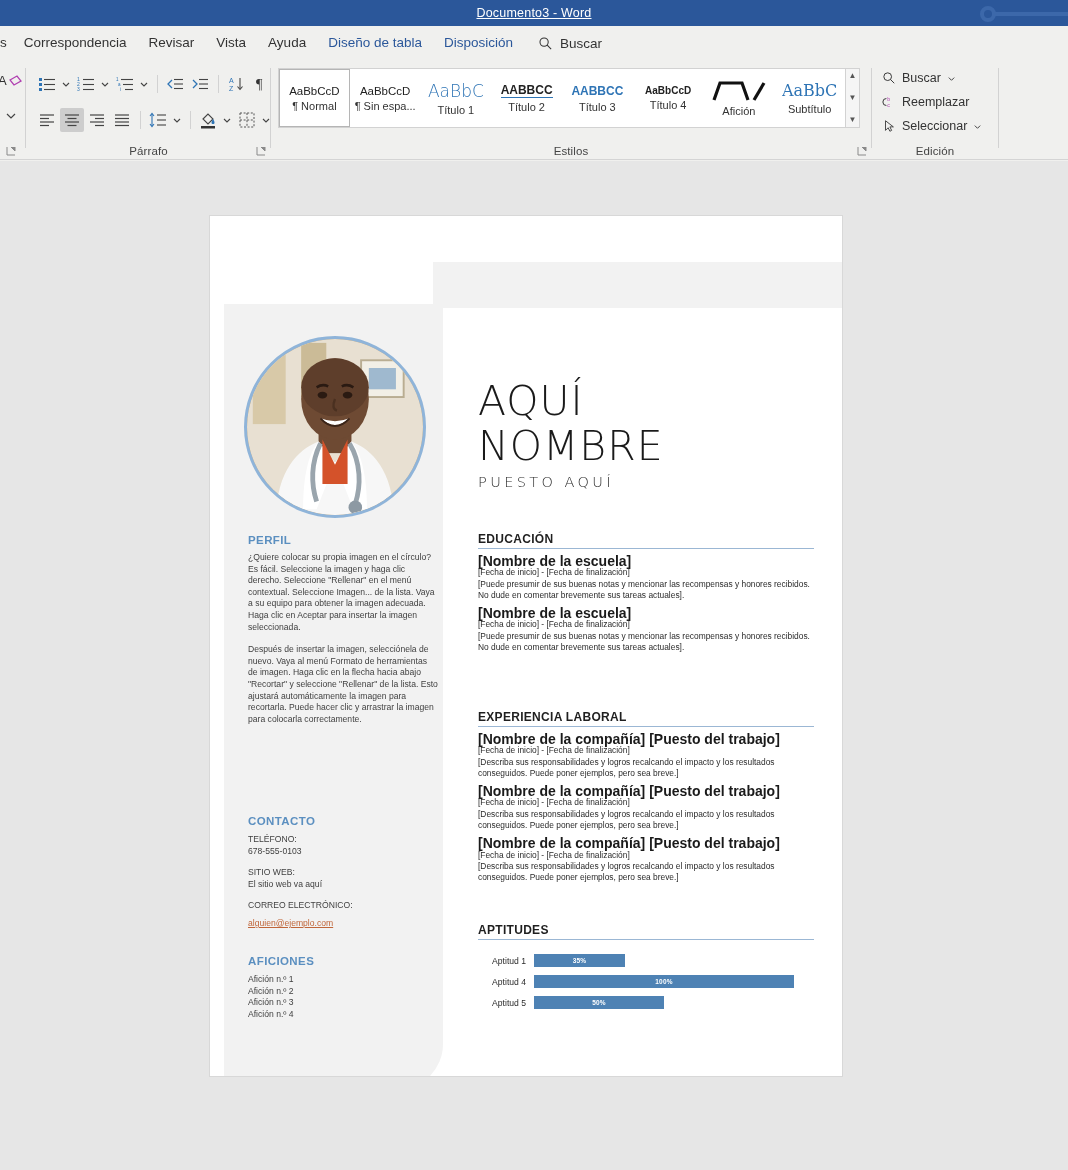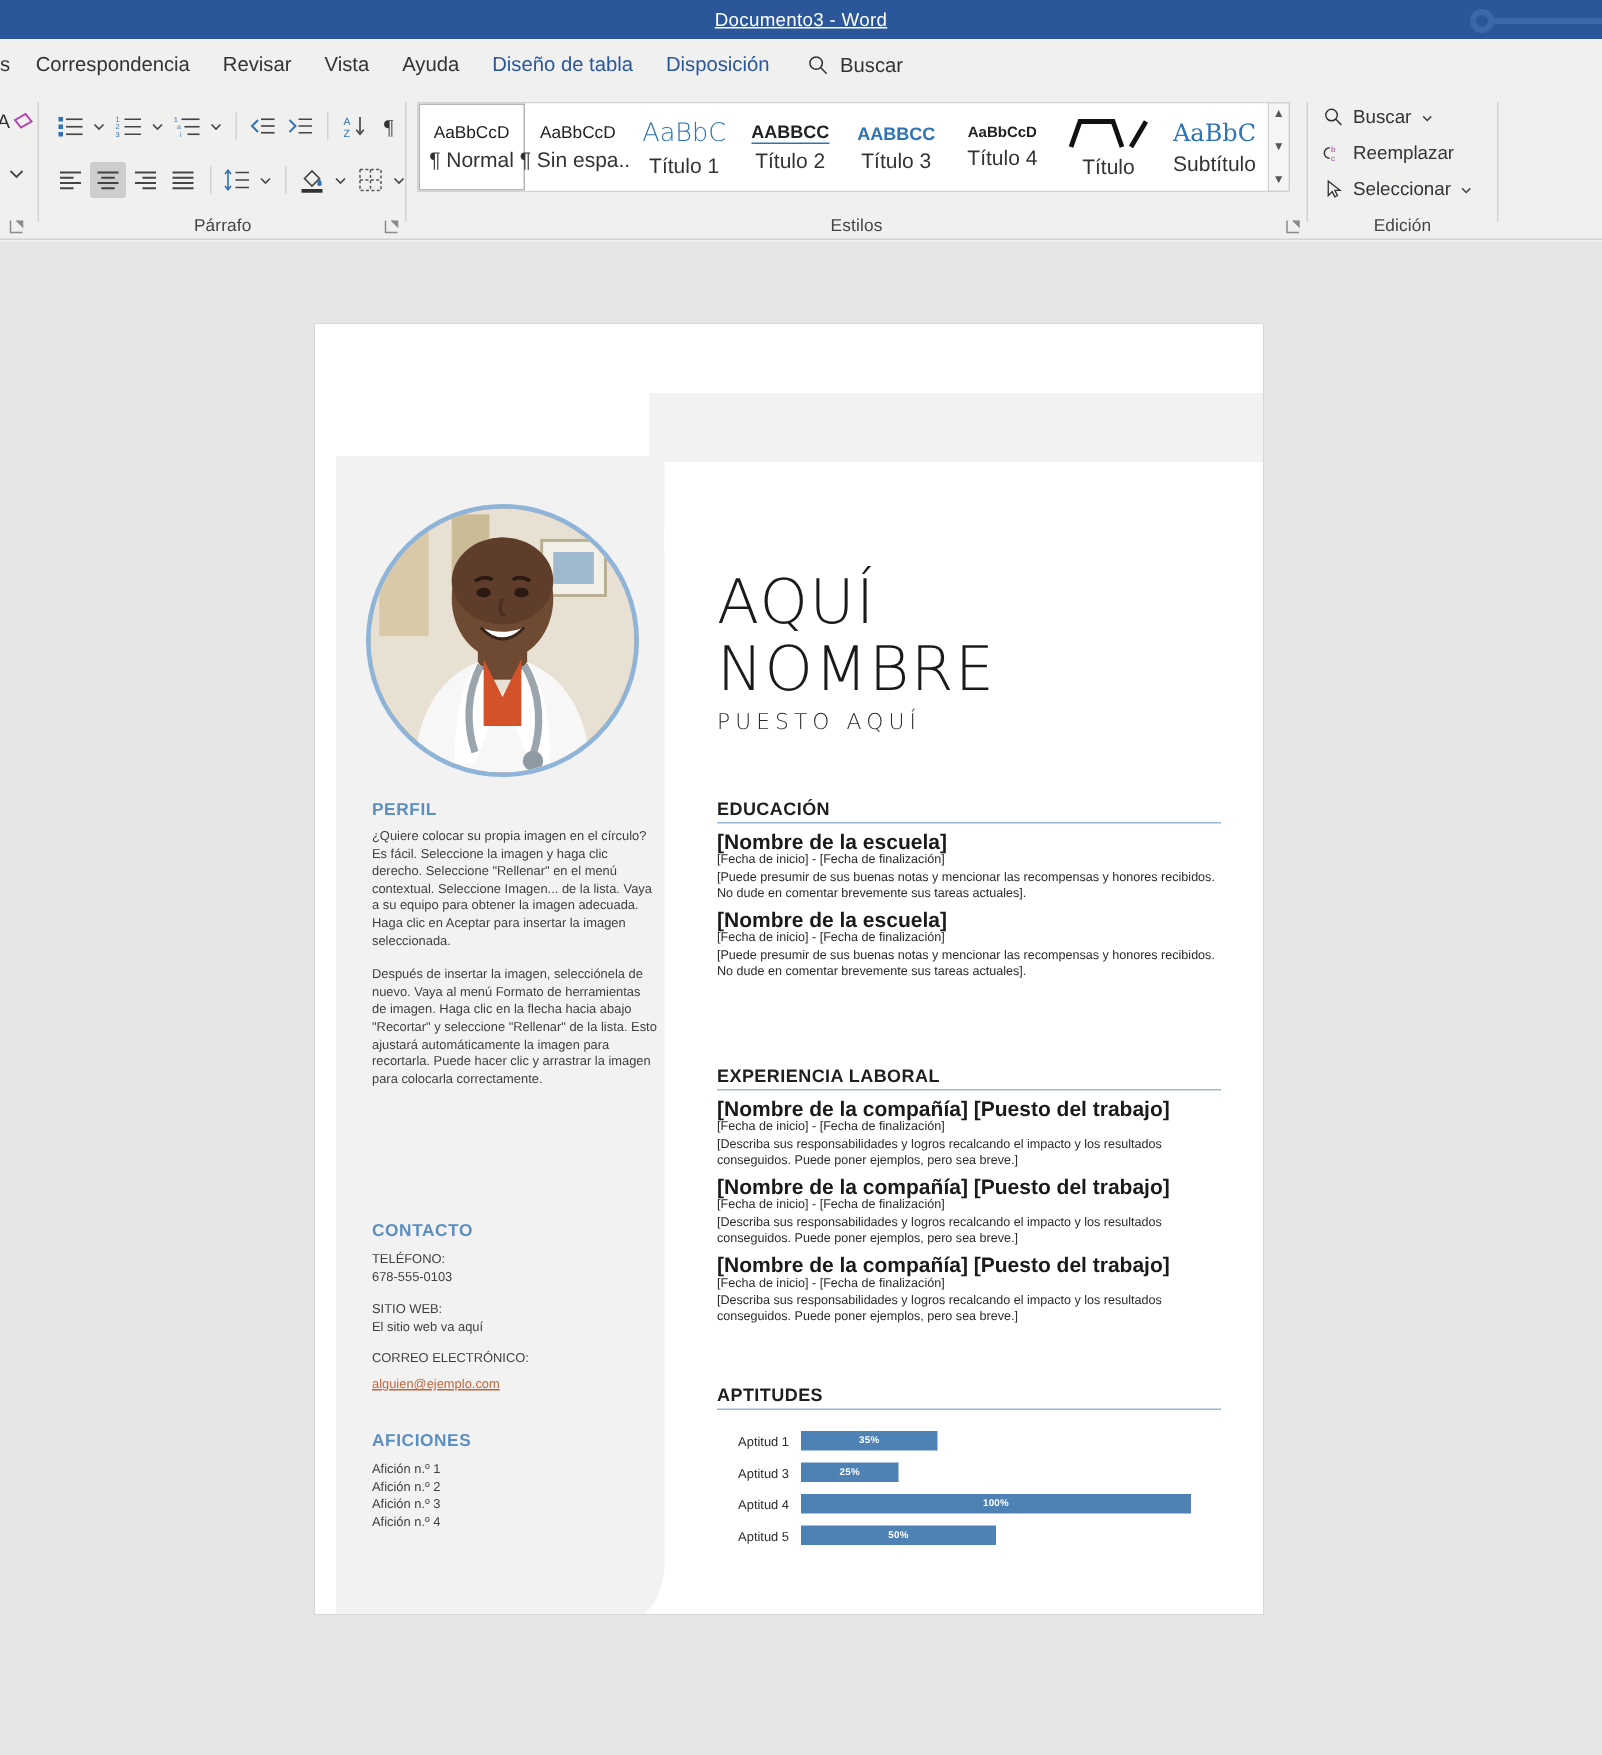--- a/index.html
+++ b/index.html
@@ -72,21 +72,21 @@
     background:#ffffff; border:1px solid #d2d2d2;
     display:flex;
   }
   .stile{
     width:71px; height:58px;
     display:flex; flex-direction:column; align-items:center; justify-content:center;
     gap:3px; background:#fff;
   }
   .stile.active{ border:1.5px solid #b5b5b5; }
   .stile .prev{ font-size:11.5px; color:#222; white-space:nowrap; overflow:hidden; max-width:66px; }
-  .stile .nm{ font-size:14px; color:#333; white-space:nowrap; }
+  .stile .nm{ font-size:11px; color:#333; white-space:nowrap; }
   .stile .prev.s1{ font-family:"Liberation Sans",sans-serif; }
   .stile .prev.s3{ font-size:17px; color:#2e74b5; font-family:"DejaVu Sans",sans-serif; font-weight:300;}
   .stile .prev.s4{ font-weight:bold; font-size:12px; border-bottom:1.5px solid #2e74b5; }
   .stile .prev.s5{ font-weight:bold; font-size:12px; color:#2e74b5; }
   .stile .prev.s6{ font-weight:bold; font-size:10px; }
   .stile .prev.s8{ font-size:16px; color:#2e74b5; font-family:"DejaVu Serif",serif; }
   .gal-scroll{
     position:absolute; left:575px; top:8px; width:14px; height:60px;
     background:#f5f5f5; border:1px solid #d2d2d2; border-left:none;
     display:flex; flex-direction:column; justify-content:space-between; align-items:center;
@@ -420,21 +420,21 @@
       </div>
       <div class="stile">
         <span class="prev s6">AaBbCcD</span>
         <span class="nm">Título 4</span>
       </div>
       <div class="stile">
         <svg width="54" height="22" viewBox="0 0 54 22">
           <polyline points="2,20 8,3 30,3 36,20" fill="none" stroke="#111" stroke-width="3.2"></polyline>
           <line x1="42" y1="20" x2="52" y2="3" stroke="#111" stroke-width="3.2"></line>
         </svg>
-        <span class="nm">Título</span>
+        <span class="nm">Afición</span>
       </div>
       <div class="stile">
         <span class="prev s8">AaBbC</span>
         <span class="nm">Subtítulo</span>
       </div>
     </div>
     <div class="gal-scroll">
       <div>▲</div>
       <div>▼</div>
       <div>▼</div>
@@ -604,28 +604,20 @@
     </div>
 
     <div class="rcol" style="top:707px;">
       <div class="sec-h">APTITUDES</div>
       <div id="skills-chart" style="margin-top:12px;">
           <div class="skill-row">
             <div class="skill-name">Aptitud 1</div>
             <div class="skill-track">
               <div class="skill-bar" style="width: 35%; background: rgb(78, 130, 180);">
                 <span class="skill-val" style="color: rgb(255, 255, 255);">35%</span>
-              </div>
-            </div>
-          </div>
-          <div class="skill-row">
-            <div class="skill-name">Aptitud 3</div>
-            <div class="skill-track">
-              <div class="skill-bar" style="width: 25%; background: rgb(78, 130, 180);">
-                <span class="skill-val" style="color: rgb(255, 255, 255);">25%</span>
               </div>
             </div>
           </div>
           <div class="skill-row">
             <div class="skill-name">Aptitud 4</div>
             <div class="skill-track">
               <div class="skill-bar" style="width: 100%; background: rgb(78, 130, 180);">
                 <span class="skill-val" style="color: rgb(255, 255, 255);">100%</span>
               </div>
             </div>

